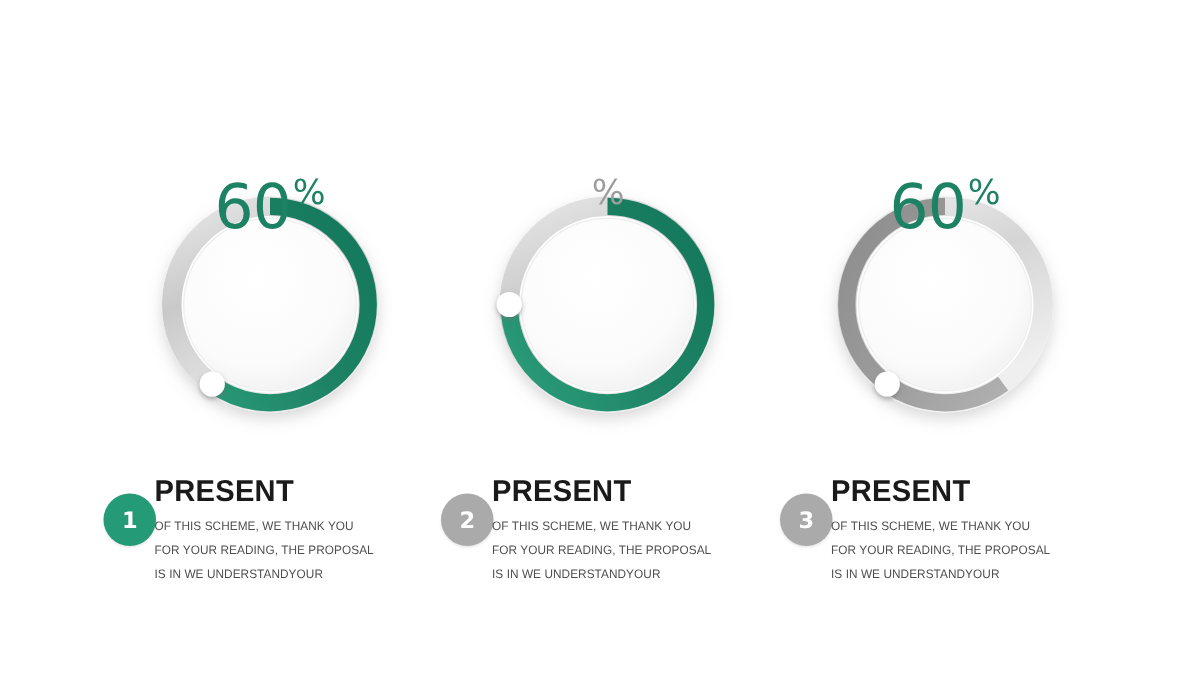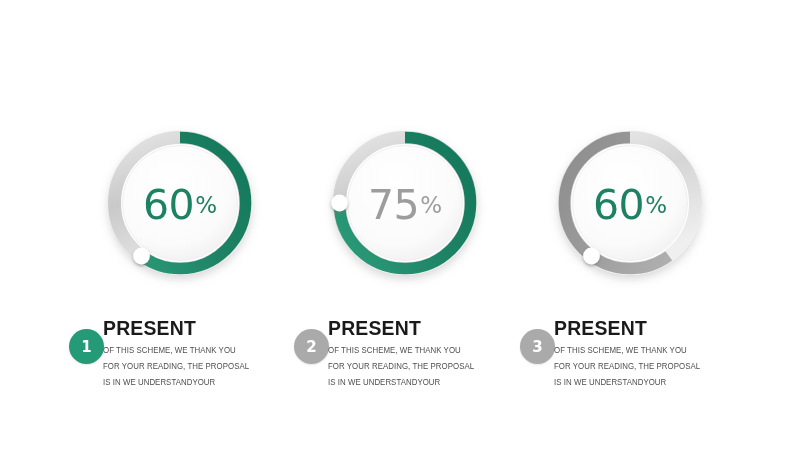--- a/index.html
+++ b/index.html
@@ -51,21 +51,20 @@
     overflow: visible;
   }
 
   .gauge-label {
     position: absolute;
     left: 0;
     top: 0;
     width: 170px;
     height: 175px;
     display: flex;
-    align-items: center;
     justify-content: center;
     pointer-events: none;
   }
   .gauge-label .num {
     font-size: 41px;
     font-weight: 400;
     letter-spacing: -0.5px;
     line-height: 1;
     font-family: "DejaVu Sans", sans-serif;
   }
@@ -227,21 +226,20 @@
         <circle cx="85" cy="85" r="72" fill="#ffffff" filter="url(#sh2)"></circle>
         <circle cx="85" cy="85" r="65.5" fill="none" stroke="url(#trk2)" stroke-width="13"></circle>
 
         <circle cx="85" cy="85" r="65.5" fill="none" stroke="url(#grn2)" stroke-width="11.5" stroke-linecap="butt" stroke-dasharray="308.6 102.9" stroke-dashoffset="0" transform="rotate(-90 85 85)"></circle>
         <circle cx="85" cy="85" r="57" fill="url(#disc2)"></circle>
         <circle cx="85" cy="85" r="57.5" fill="none" stroke="#efefef" stroke-width="1"></circle>
 
         <circle cx="19.5" cy="85" r="8.4" fill="#ffffff" filter="url(#ksh2)"></circle>
       </svg>
       <div class="gauge-label grey-text">
-        <span class="num">75</span>
         <span class="pct">%</span>
       </div>
     </div>
 
     <div class="gauge gauge-3">
       <svg class="gauge-svg" viewBox="0 0 170 175">
         <defs>
           <radialGradient id="disc3" cx="42%" cy="34%" r="72%">
             <stop offset="0%" stop-color="#ffffff"></stop>
             <stop offset="72%" stop-color="#fbfbfb"></stop>

